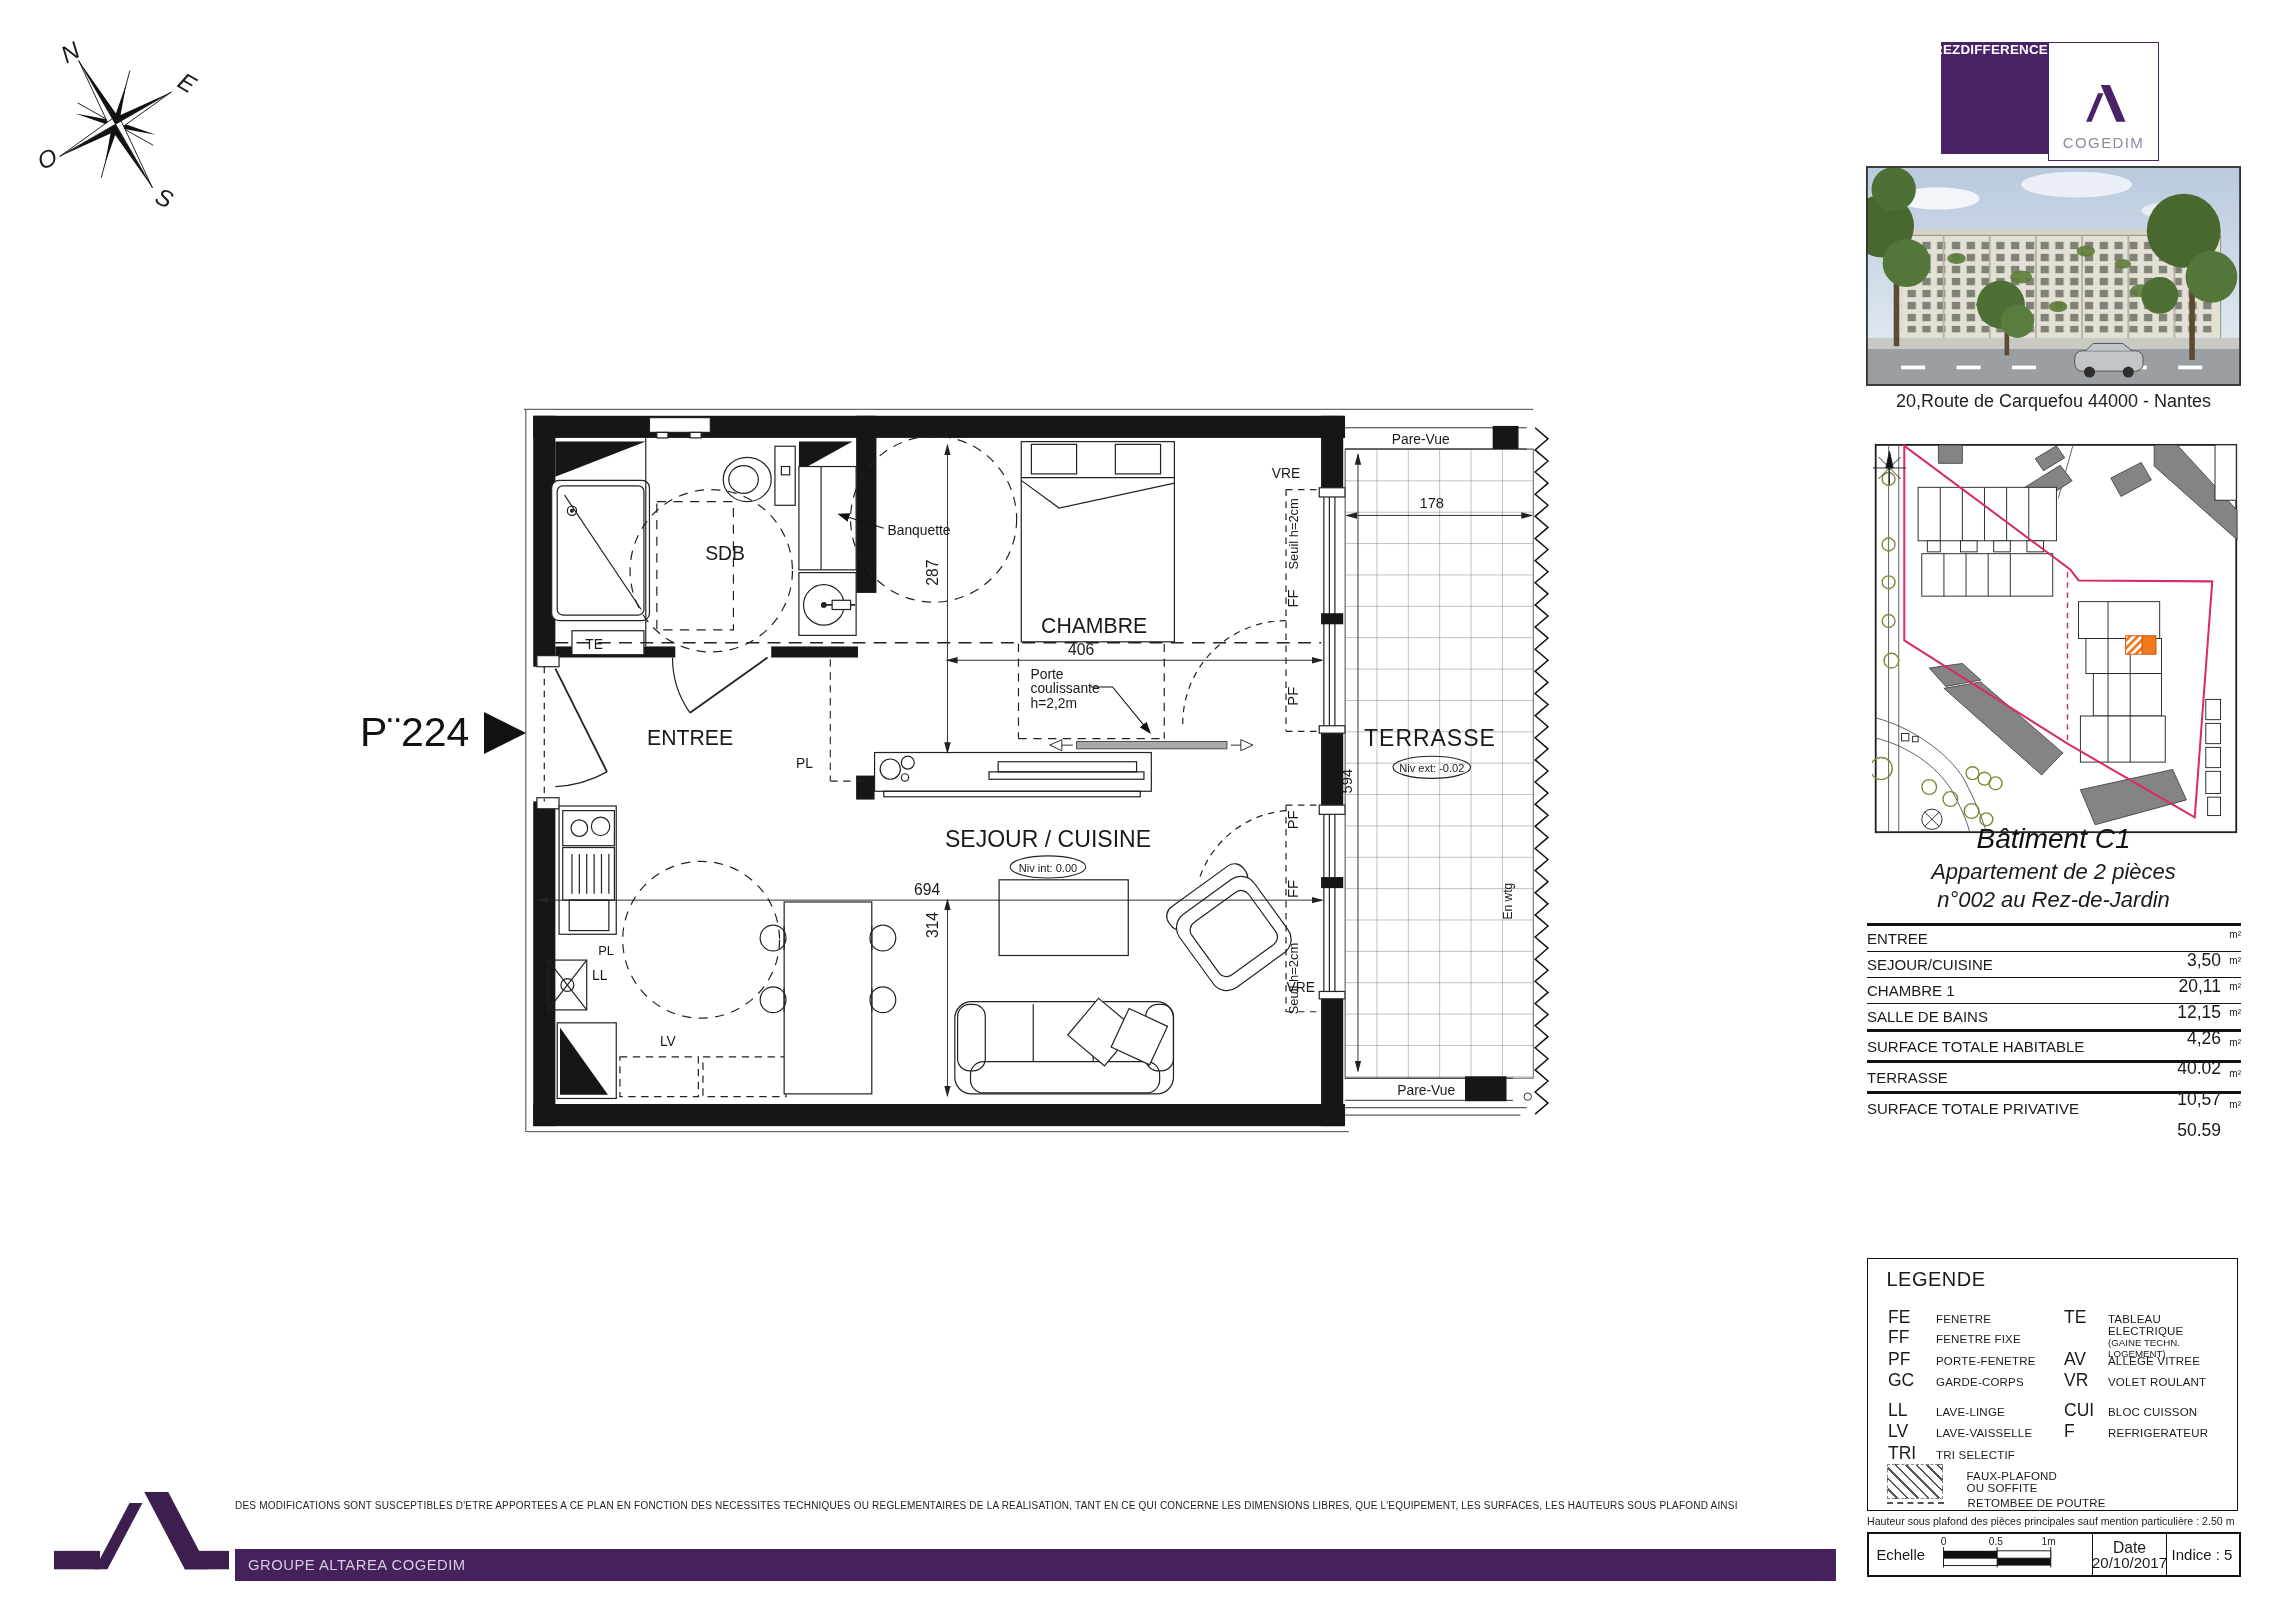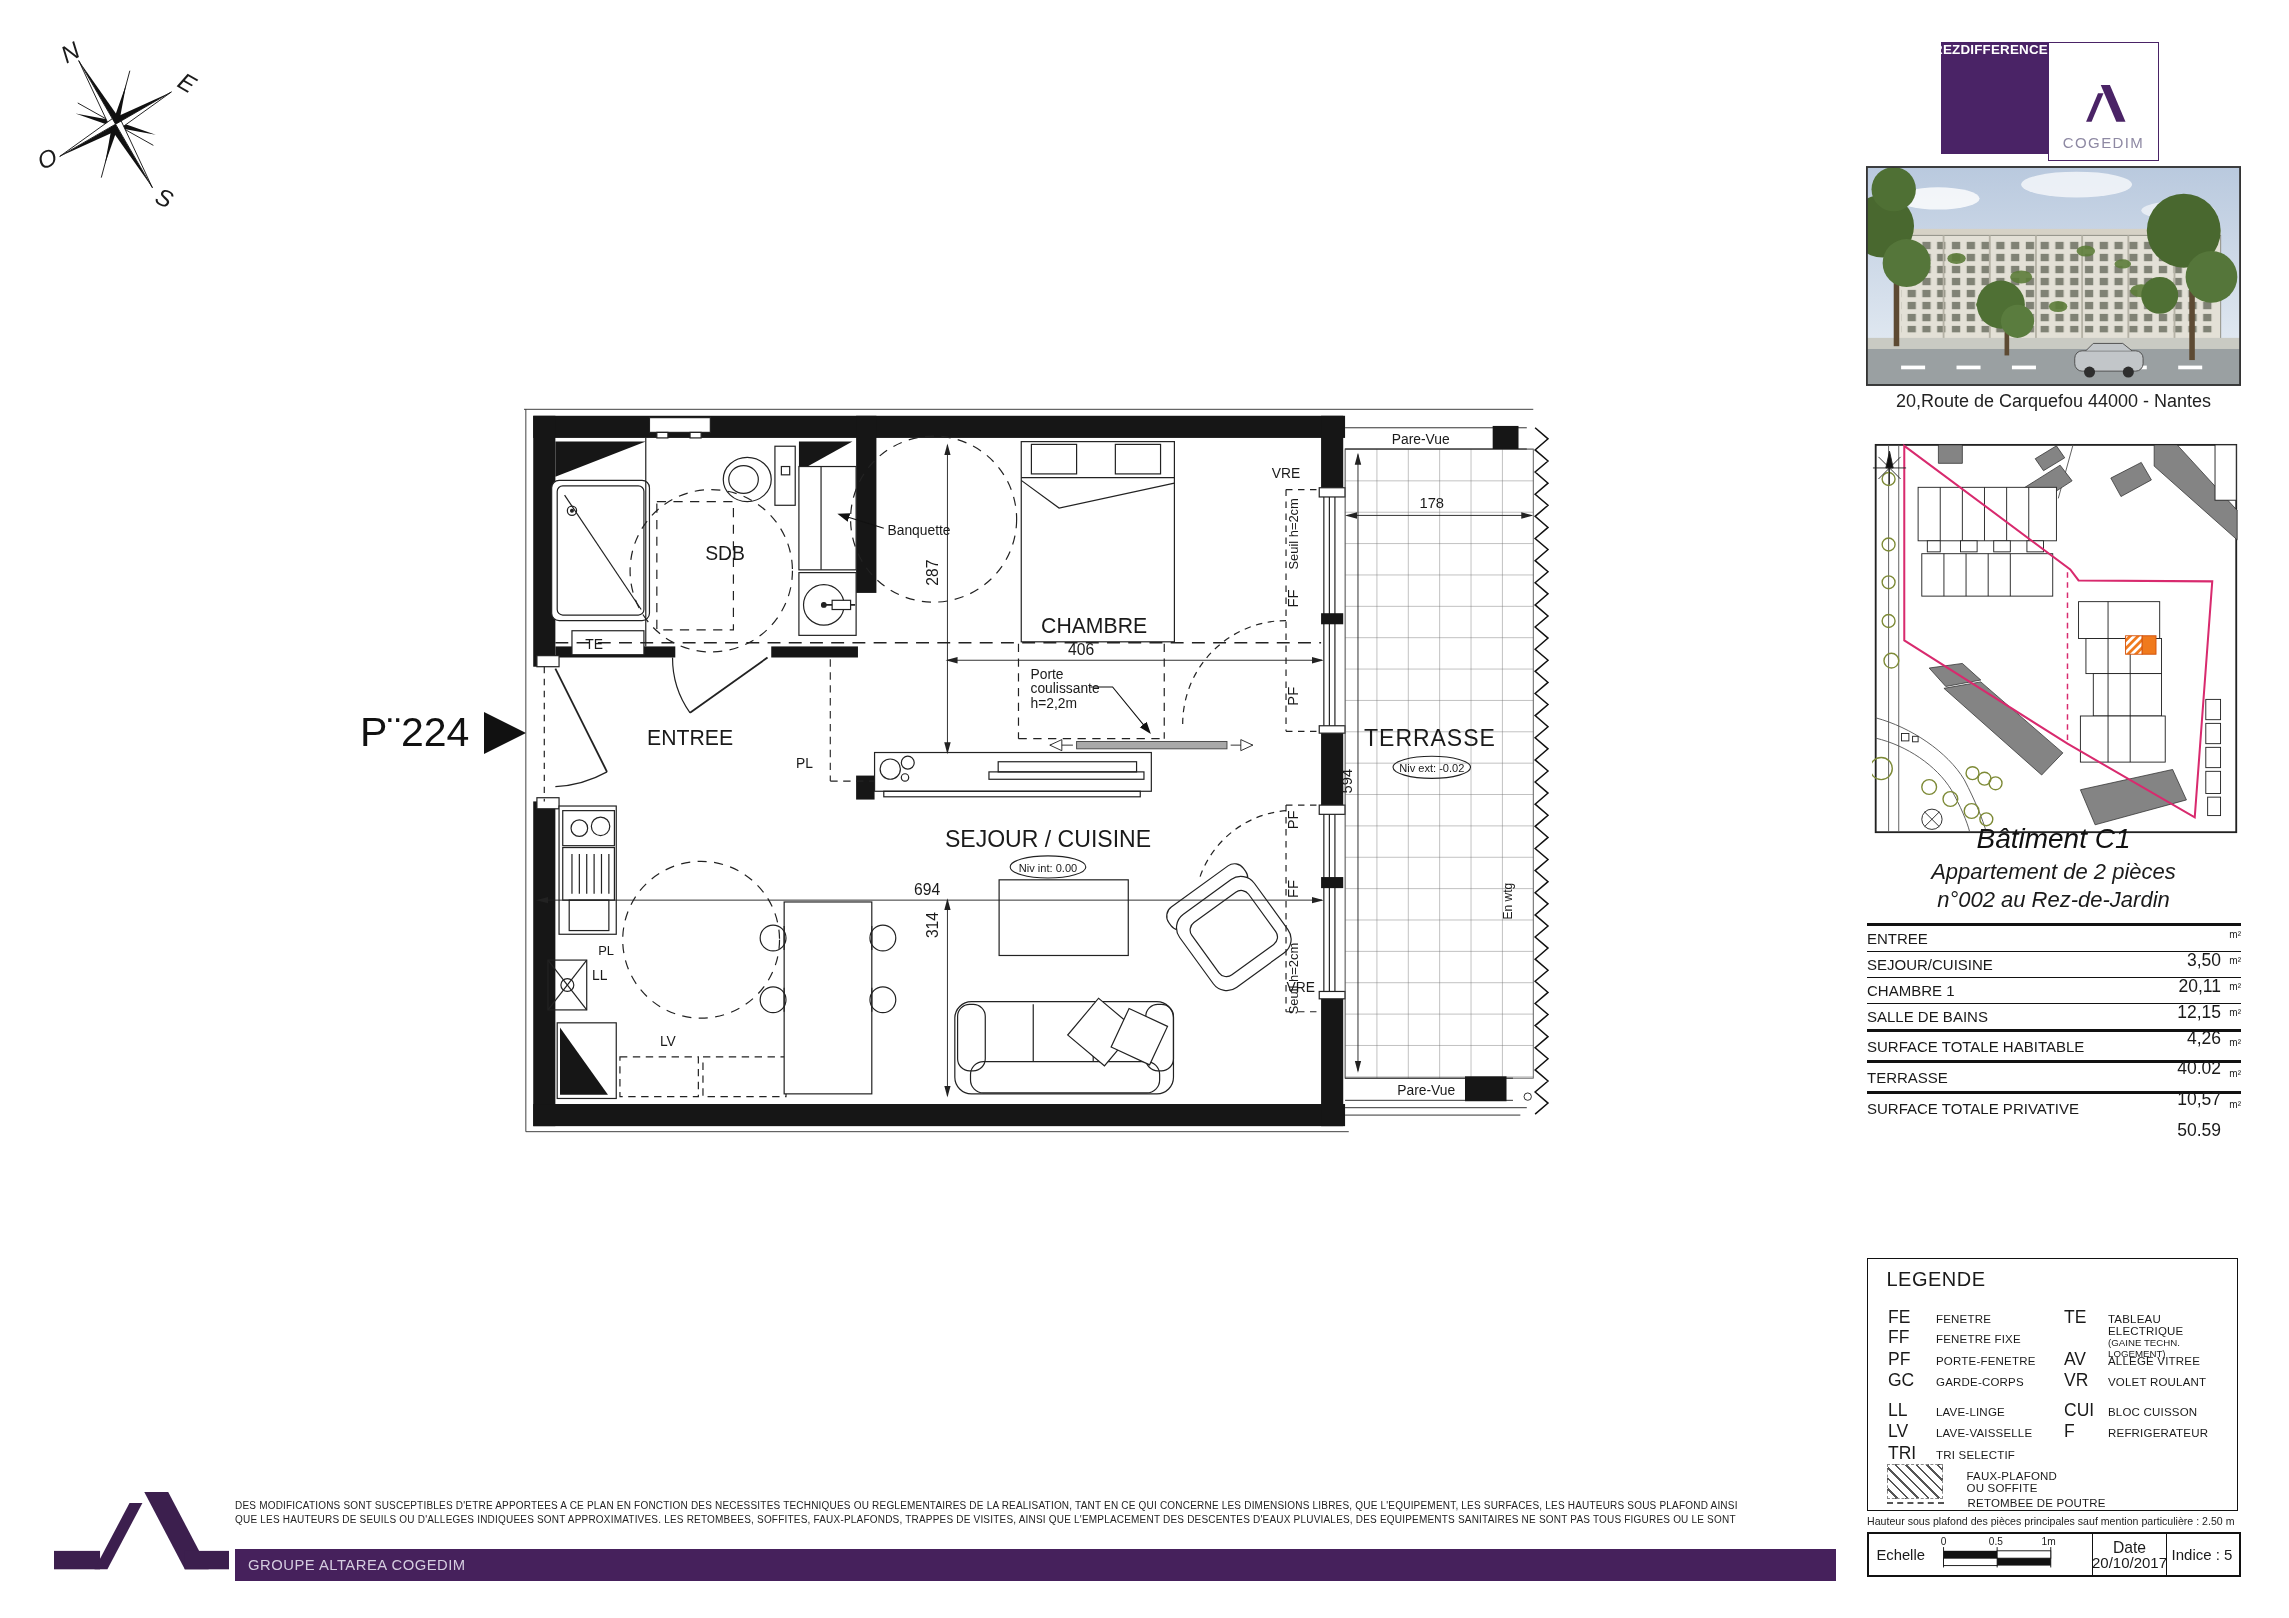--- a/index.html
+++ b/index.html
@@ -692,21 +692,20 @@
       <span class="date-label">Date</span>
       <span class="date-value">20/10/2017</span>
     </div>
     <div class="fcell fcell3">
       <span class="indice">Indice : 5</span>
     </div>
   </div>
 
   <div class="disclaimer">
     <div>DES MODIFICATIONS SONT SUSCEPTIBLES D'ETRE APPORTEES A CE PLAN EN FONCTION DES NECESSITES TECHNIQUES OU REGLEMENTAIRES DE LA REALISATION, TANT EN CE QUI CONCERNE LES DIMENSIONS LIBRES, QUE L'EQUIPEMENT, LES SURFACES, LES HAUTEURS SOUS PLAFOND AINSI</div>
-    <div>QUE LES HAUTEURS DE SEUILS OU D'ALLEGES INDIQUEES SONT APPROXIMATIVES. LES RETOMBEES, SOFFITES, FAUX-PLAFONDS, TRAPPES DE VISITES, AINSI QUE L'EMPLACEMENT DES DESCENTES D'EAUX PLUVIALES, DES EQUIPEMENTS SANITAIRES NE SONT PAS TOUS FIGURES OU LE SONT</div>
   </div>
 
   <svg class="abs" style="left:54px;top:1488px" width="175" height="88" viewBox="0 0 190 95">
     <g fill="#3c1f4e">
       <rect x="0" y="68" width="50" height="20"></rect>
       <polygon points="44,88 82,16 96,16 58,88"></polygon>
       <polygon points="98,4 124,4 168,88 142,88"></polygon>
       <rect x="142" y="68" width="48" height="20"></rect>
     </g>
   </svg>

